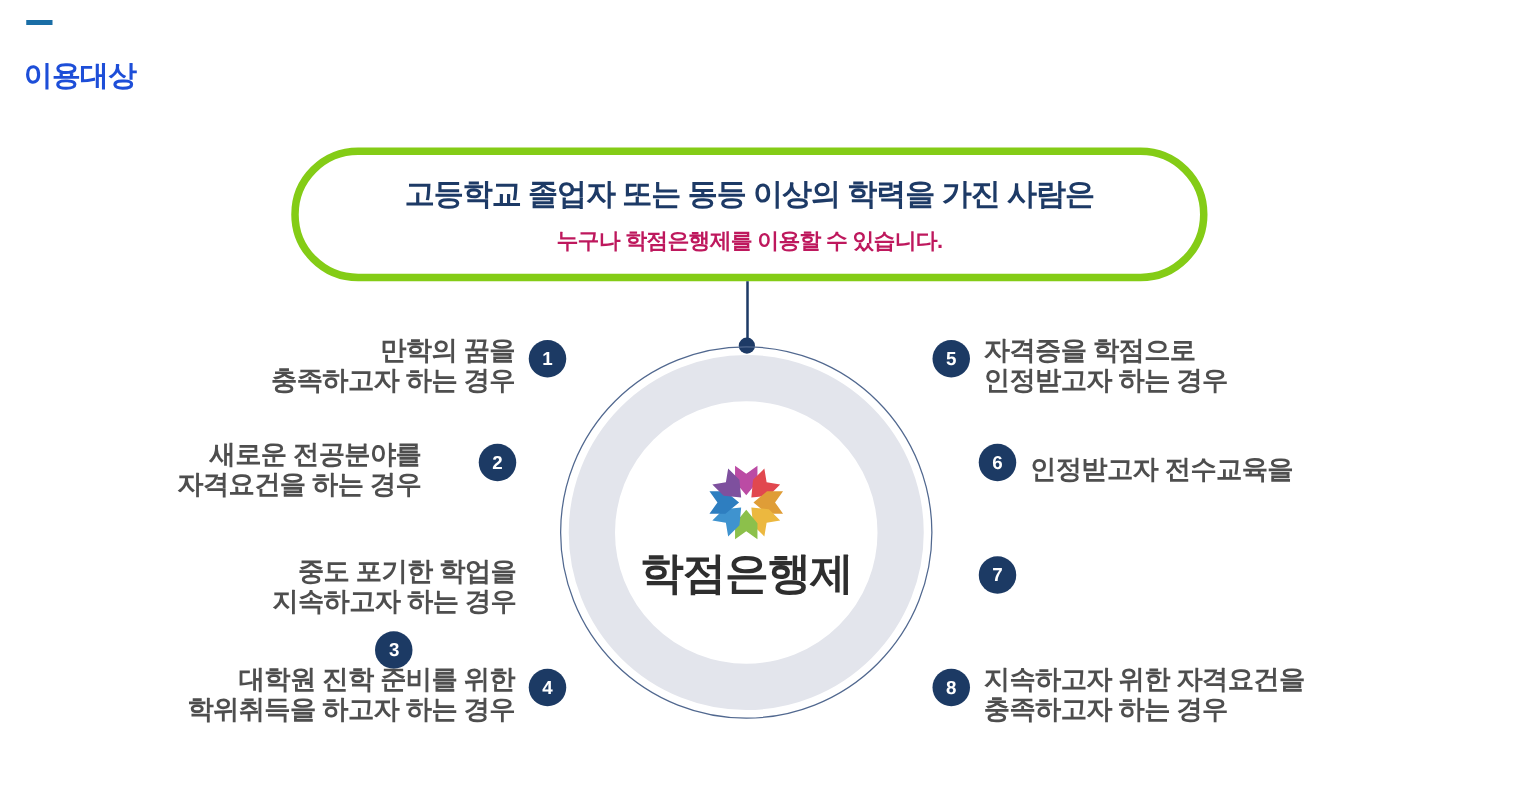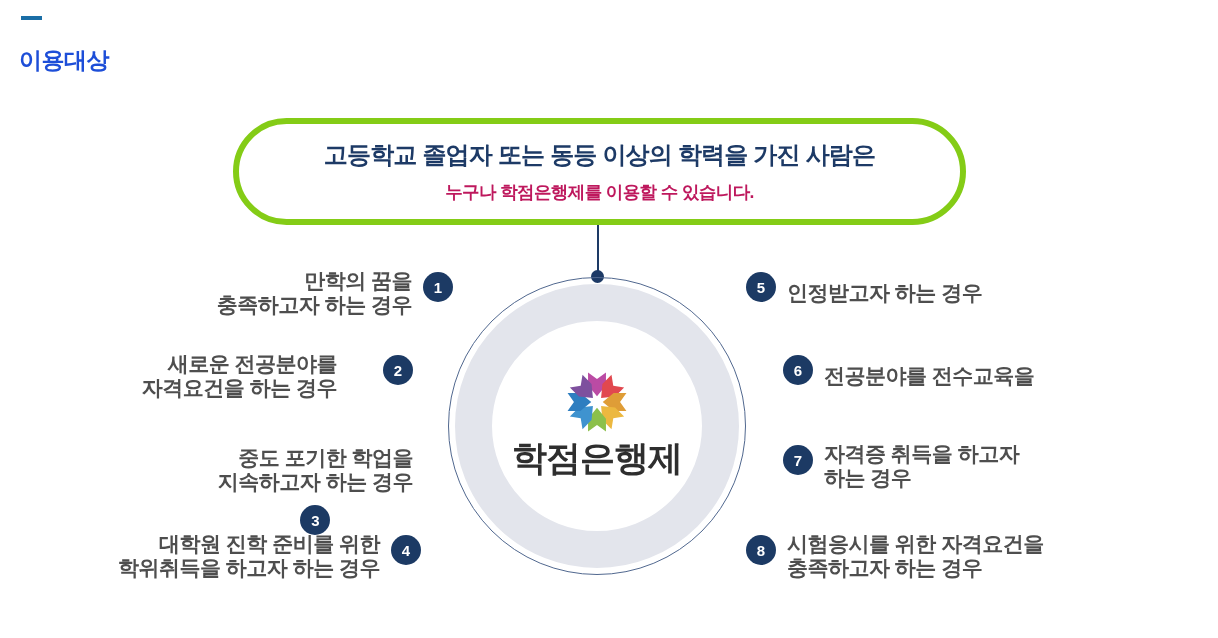--- a/index.html
+++ b/index.html
@@ -34,21 +34,21 @@
   .item{position:absolute;display:flex;align-items:center;gap:11px;height:52px;}
   .item .txt{font-size:21px;font-weight:600;color:#4e4e4e;line-height:24px;letter-spacing:-0.5px;white-space:nowrap;margin-top:12px;}
   .item-left .txt{text-align:right;}
   .item-right .txt{text-align:left;}
   .badge{flex:0 0 30px;width:30px;height:30px;border-radius:50%;background:#1c3a64;color:#ffffff;
     font-size:15px;font-weight:700;display:flex;align-items:center;justify-content:center;}
   
   .pos-1{top:261px;right:765px;}
   .pos-2{top:344px;right:805px;gap:46px;}
   .pos-3{top:434px;right:805px;flex-direction:column;}
-  .pos-4{top:524px;right:797px;align-items:center;}
+  .pos-4{top:524px;right:765px;align-items:center;}
   .pos-5{top:261px;left:746px;}
   .pos-6{top:344px;left:783px;}
   .pos-7{top:434px;left:783px;}
   .pos-8{top:524px;left:746px;}
 </style>
 </head>
 <body>
 
 <div class="canvas">
 
@@ -107,37 +107,34 @@
     <div class="txt">
       <div>대학원 진학 준비를 위한</div>
       <div>학위취득을 하고자 하는 경우</div>
     </div>
     <div class="badge">4</div>
   </div>
 
   <div class="item item-right pos-5">
     <div class="badge">5</div>
     <div class="txt">
+      <div>자격증을 학점으로</div>
       <div>인정받고자 하는 경우</div>
     </div>
   </div>
   <div class="item item-right pos-6">
     <div class="badge">6</div>
     <div class="txt">
-      <div>전공분야를 전수교육을</div>
+      <div>인정받고자 전수교육을</div>
     </div>
   </div>
   <div class="item item-right pos-7">
     <div class="badge">7</div>
-    <div class="txt">
-      <div>자격증 취득을 하고자</div>
-      <div>하는 경우</div>
-    </div>
   </div>
   <div class="item item-right pos-8">
     <div class="badge">8</div>
     <div class="txt">
-      <div>시험응시를 위한 자격요건을</div>
+      <div>지속하고자 위한 자격요건을</div>
       <div>충족하고자 하는 경우</div>
     </div>
   </div>
 
 </div>
 
 </body></html>

